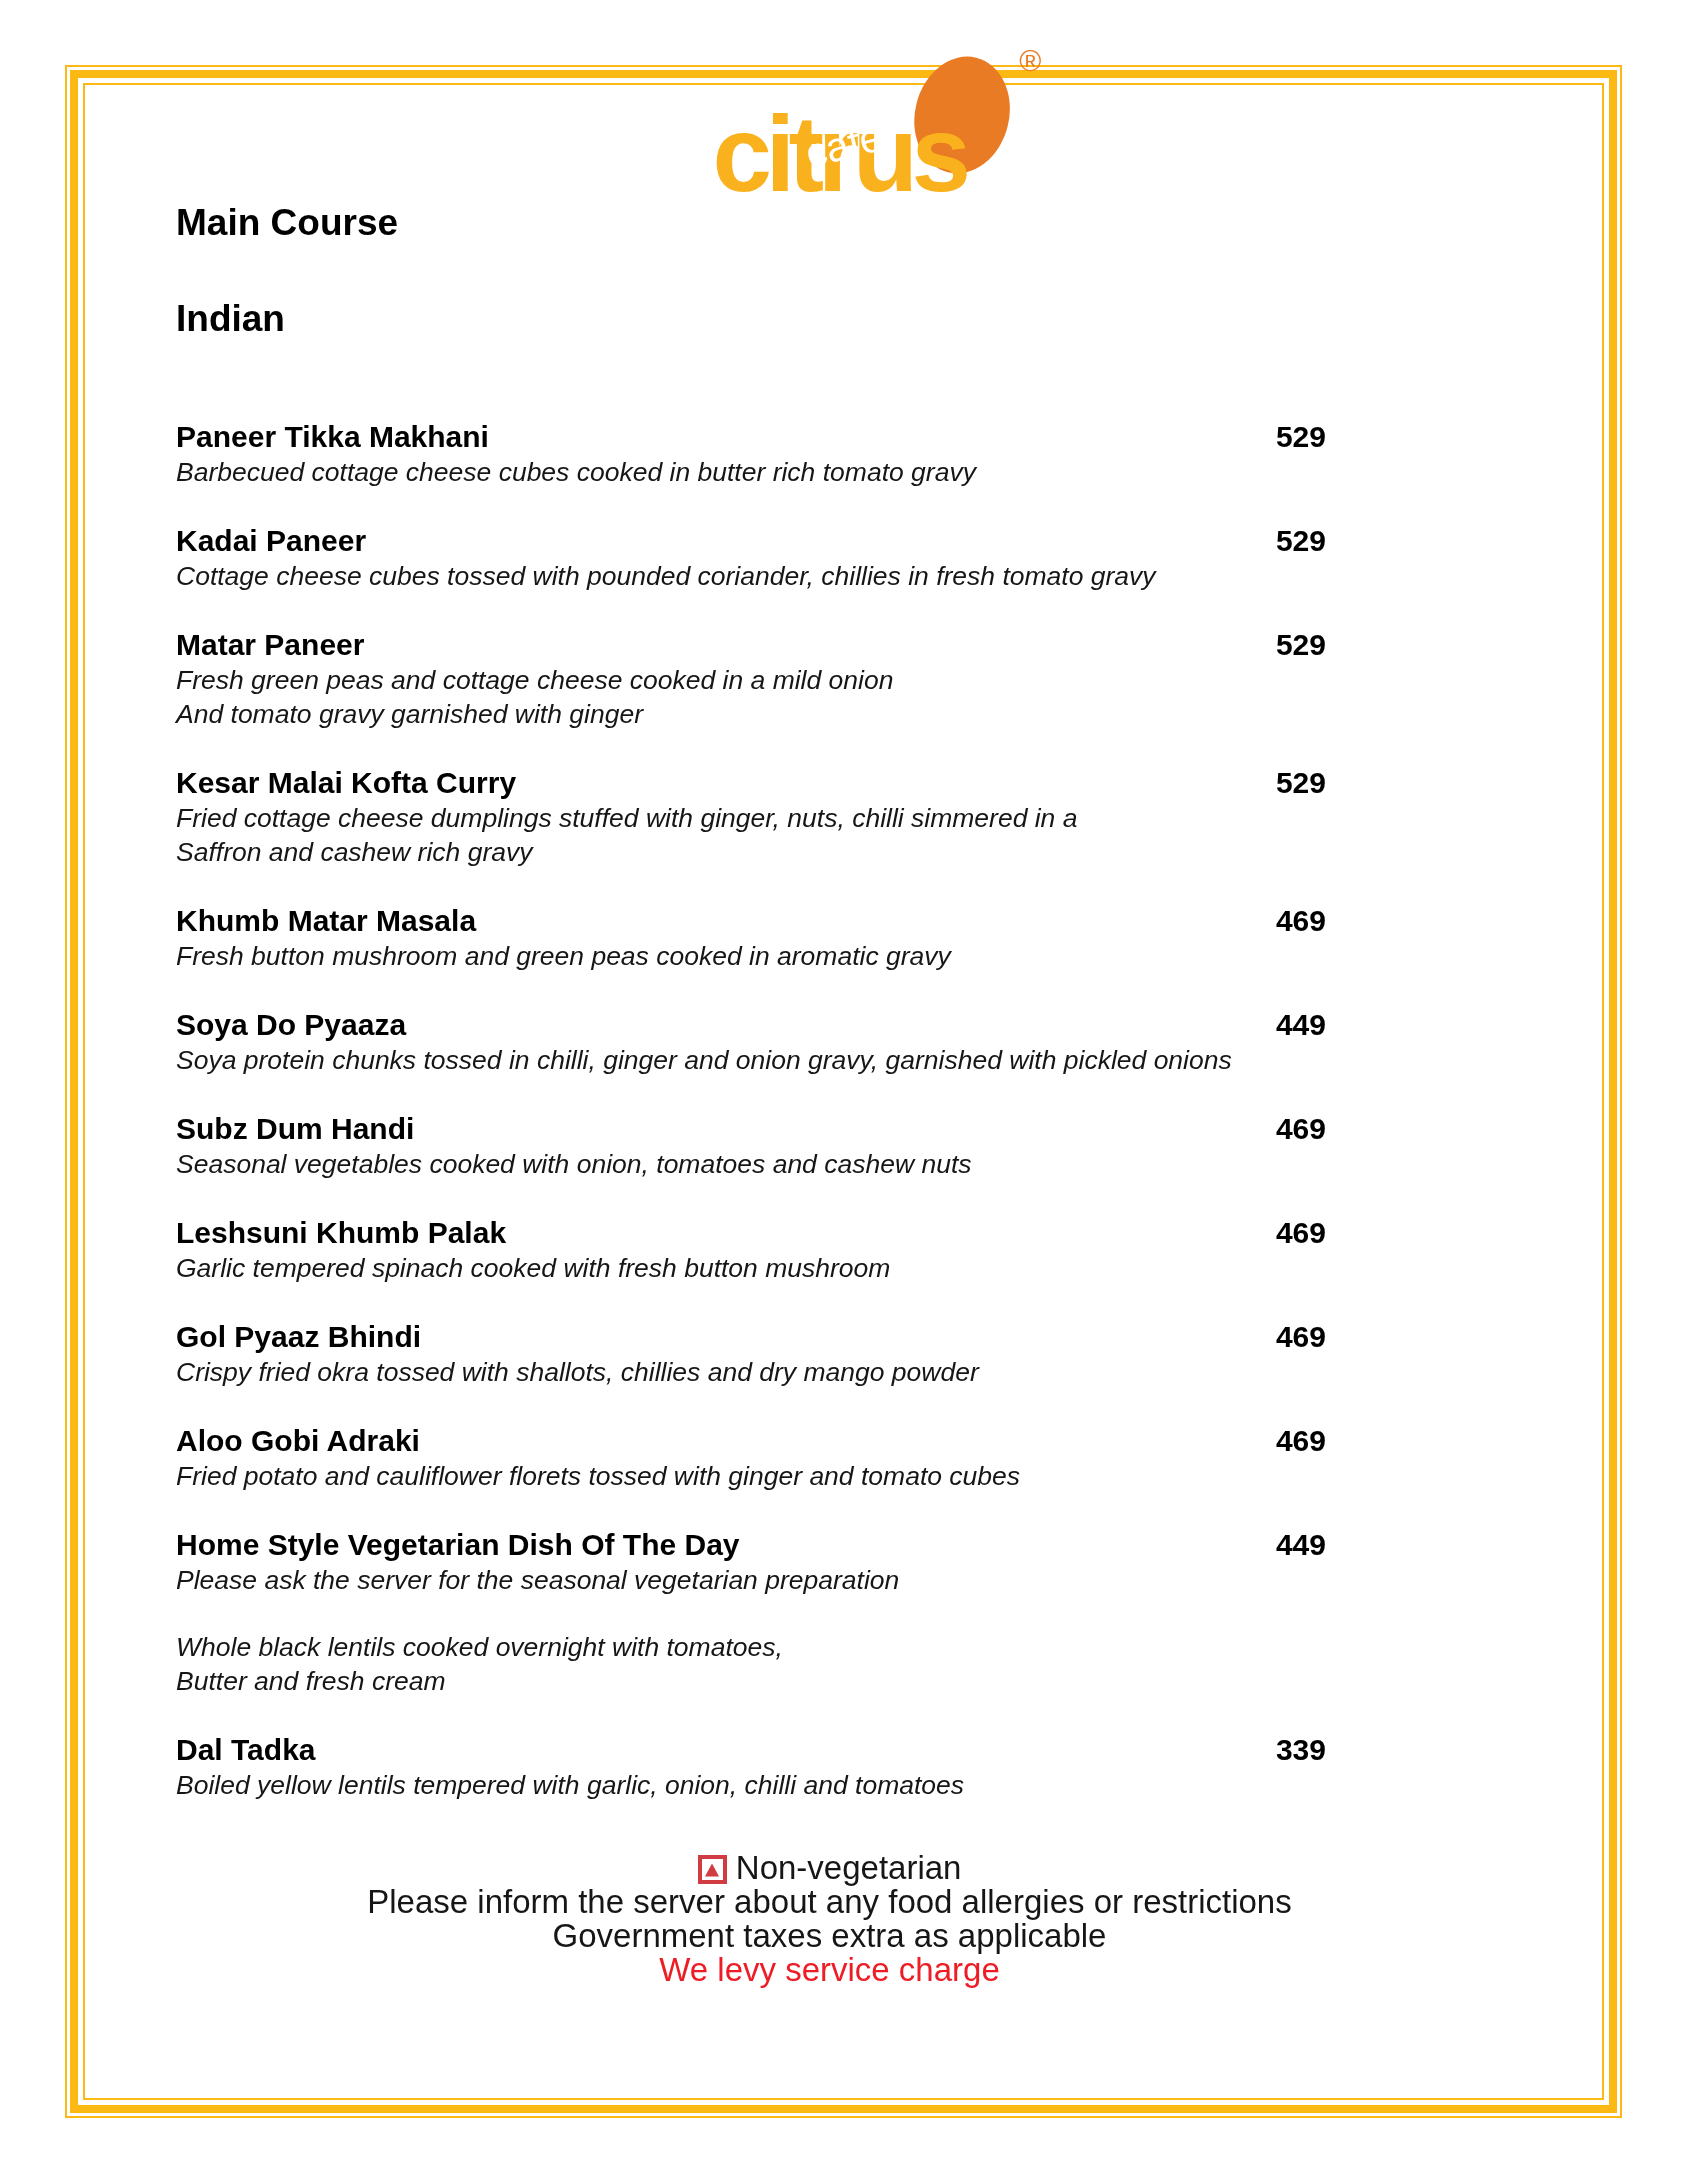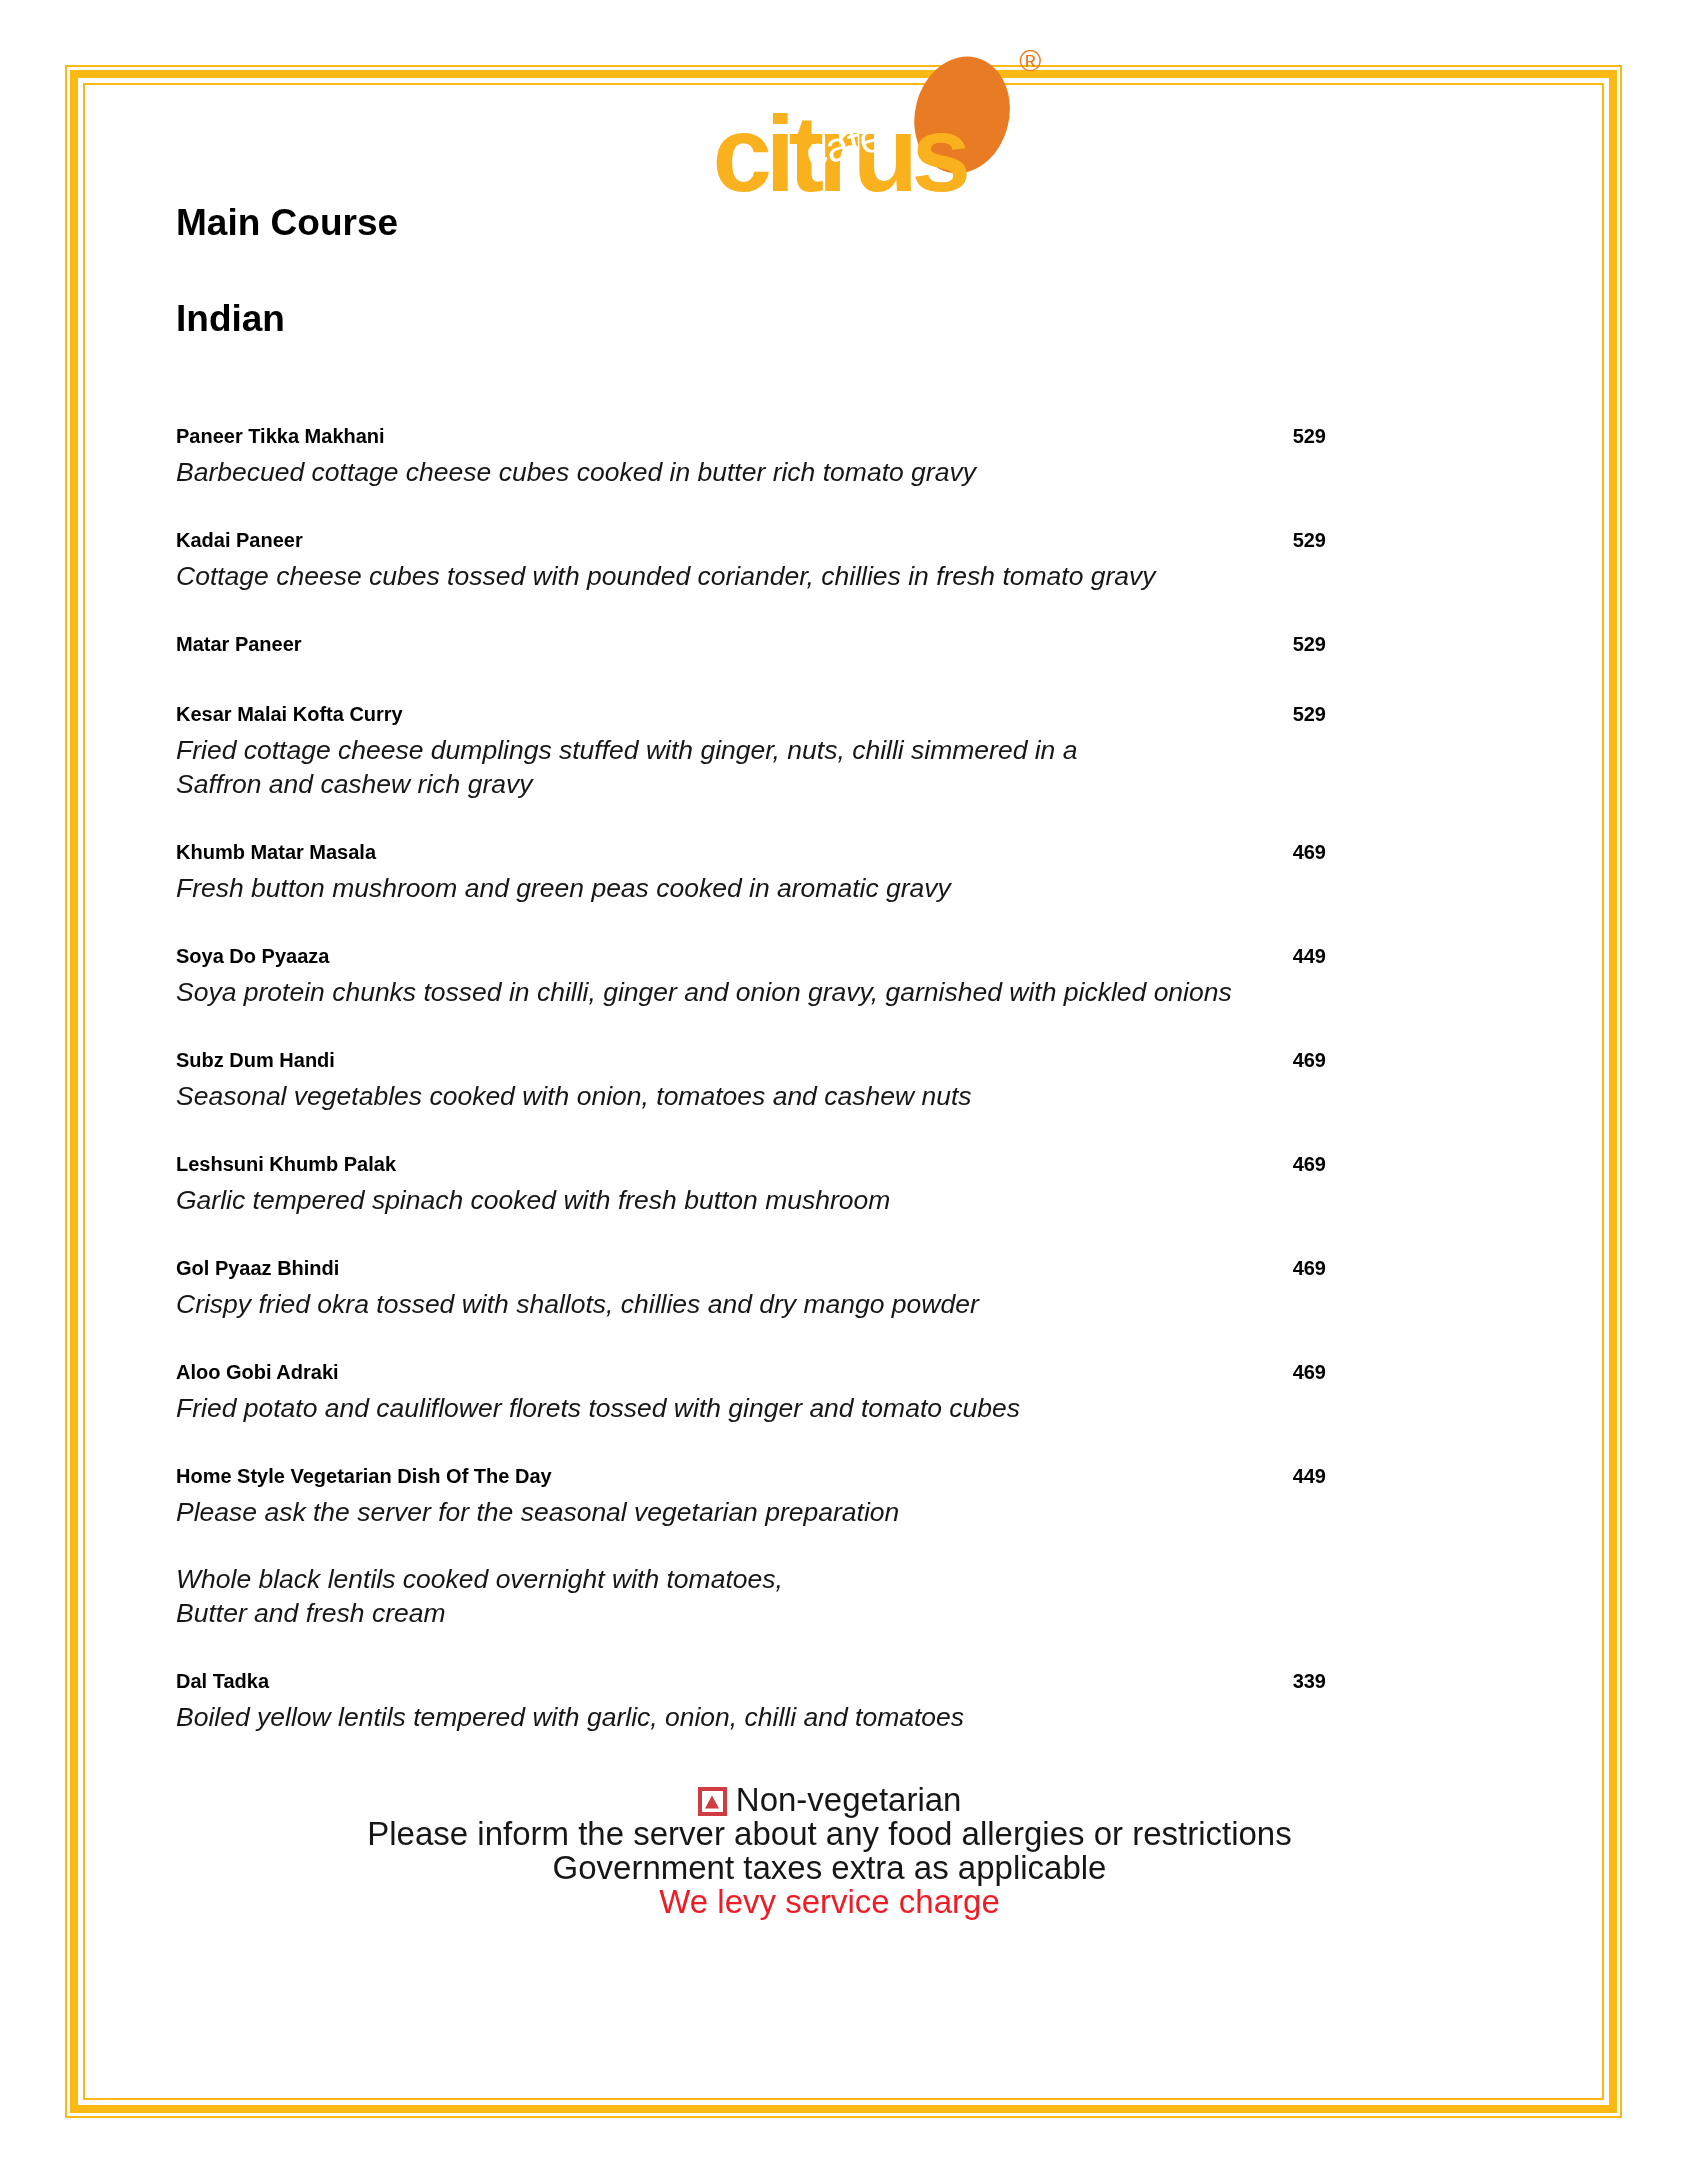--- a/index.html
+++ b/index.html
@@ -102,21 +102,21 @@
   }
   .menu{
     margin-top:76px;
   }
   .item{margin-bottom:33px;}
   .item-head{
     display:flex;
     justify-content:space-between;
     align-items:baseline;
     width:1150px;
-    font-size:20px;
+    font-size:30px;
     line-height:37px;
     font-weight:700;
     color:var(--ink);
   }
   .item-name{white-space:nowrap;}
   .item-price{white-space:nowrap;}
   .item-desc div{
     font-size:26.5px;
     line-height:34px;
     font-weight:400;
@@ -200,20 +200,24 @@
     <div class="item-desc">
             <div>Cottage cheese cubes tossed with pounded coriander, chillies in fresh tomato gravy</div>
           </div>
   </div>
 
   <div class="item">
     <div class="item-head">
       <span class="item-name">Matar Paneer</span>
       <span class="item-price">529</span>
     </div>
+    <div class="item-desc">
+            <div>Fresh green peas and cottage cheese cooked in a mild onion</div>
+            <div>And tomato gravy garnished with ginger</div>
+          </div>
   </div>
 
   <div class="item">
     <div class="item-head">
       <span class="item-name">Kesar Malai Kofta Curry</span>
       <span class="item-price">529</span>
     </div>
     <div class="item-desc">
             <div>Fried cottage cheese dumplings stuffed with ginger, nuts, chilli simmered in a</div>
             <div>Saffron and cashew rich gravy</div>

